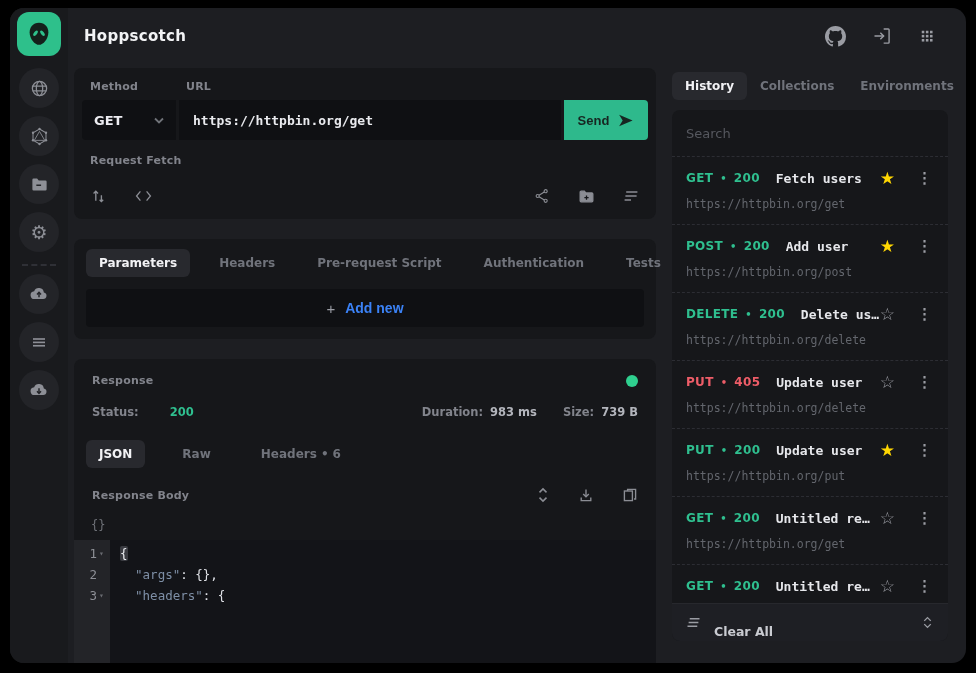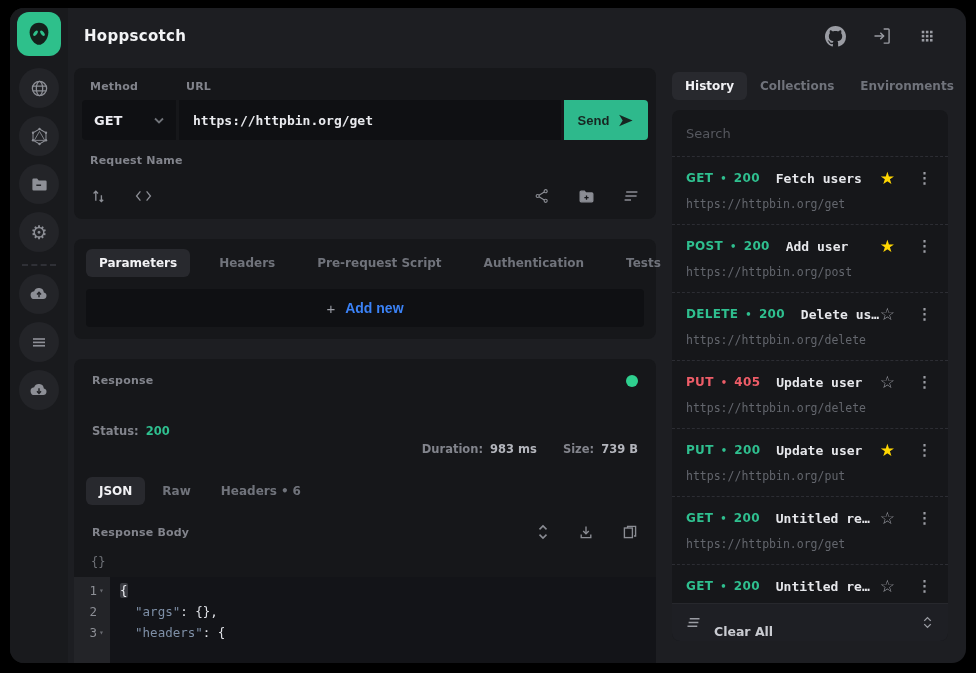--- a/index.html
+++ b/index.html
@@ -57,27 +57,27 @@
   .params-card { padding:8px; }
   .params-card .tabs { gap:16px; padding:2px 4px; }
   .add-new { margin:10px 4px 4px; height:38px; width:calc(100% - 8px); background:#0f1013; border:none; border-radius:4px; display:flex; align-items:center; justify-content:center; gap:10px; cursor:pointer; }
   .add-new .plus { font-size:15px; color:#9b9da5; }
   .add-new .an-label { font-size:14px; font-weight:bold; color:#3b82f6;text-align:right; }
 
   
   .response-card { flex:1; min-height:0; display:flex; flex-direction:column; }
   .resp-header { display:flex; align-items:center; padding:15px 18px 6px; }
   .resp-dot { width:12px; height:12px; border-radius:50%; background:#2fd08f; margin-left:auto; }
-  .status-row { display:flex; align-items:center; padding:12px 18px 6px; font-size:11.5px; font-weight:bold; }
+  .status-row { display:flex; align-items:center; padding:12px 18px 6px; font-size:11.5px; font-weight:bold;gap:24px; }
   .status-row .k { color:#82848c; }
   .status-row .v { color:#b3b5bc; margin-left:7px; }
   .v-success { color:#2fbf8f !important; }
-  .meta-group { margin-left:auto; display:flex; gap:26px;margin-top:37px; }
+  .meta-group { margin-left:auto; display:flex; gap:26px; }
   .meta-pair { display:flex; }
-  .resp-tabs { padding:15px 12px 2px; gap:4px; }
+  .resp-tabs { padding:15px 12px 2px; gap:24px; }
   .hdr-dot { color:#70737b; margin:0 4px; }
   .body-header { display:flex; align-items:center; padding:17px 18px 8px; }
   .body-icons { margin-left:auto; display:flex; gap:28px; }
   .filter-bar { padding:7px 17px 5px; font-family:"DejaVu Sans Mono", monospace; font-size:12px; color:#6f7278; }
   .code { flex:1; display:flex; min-height:0; margin-top:3px; overflow:hidden; font-family:"DejaVu Sans Mono", monospace; font-size:12.5px; line-height:21px; }
   .gutter { width:36px; background:#232428; color:#8d8f96; flex:none; padding-top:3px; }
   .gutter .gl { display:flex; justify-content:flex-end; align-items:center; padding-right:3px; gap:2px; }
   .gutter .fold { font-size:8px; color:#6a6c72; width:8px; }
   .code-lines { flex:1; background:#131418; padding:3px 0 0 10px; color:#dfe1e6; white-space:pre; overflow:hidden; }
   .seg-key { color:#7e8fa6; }
@@ -227,21 +227,21 @@
             </div>
             <input class="url-input" value="https://httpbin.org/get" style="">
             <button class="send-btn">
               <span class="sl">Send</span>
               <svg width="17" height="17" viewBox="0 0 24 24">
                     <path d="M3 4 L22 12 L3 20 L8 12 Z" fill="#172621"></path>
                   </svg>
             </button>
           </div>
           <div class="field-labels name-label">
-            <span class="lab">Request Name</span>
+            <span class="lab">Request Fetch</span>
           </div>
           <div class="toolbar">
             <div class="tool-left">
               <button class="tool-btn">
                 <svg width="16" height="16" viewBox="0 0 20 20" class="icon-stroke">
                   <line x1="6" y1="16" x2="6" y2="4"></line>
                       <path d="M3.2 6.8 L6 4 l2.8 2.8"></path>
                   <line x1="13" y1="9" x2="13" y2="17"></line>
                       <path d="M10.8 14.6 L13 17 l2.2-2.4"></path>
                 </svg>

